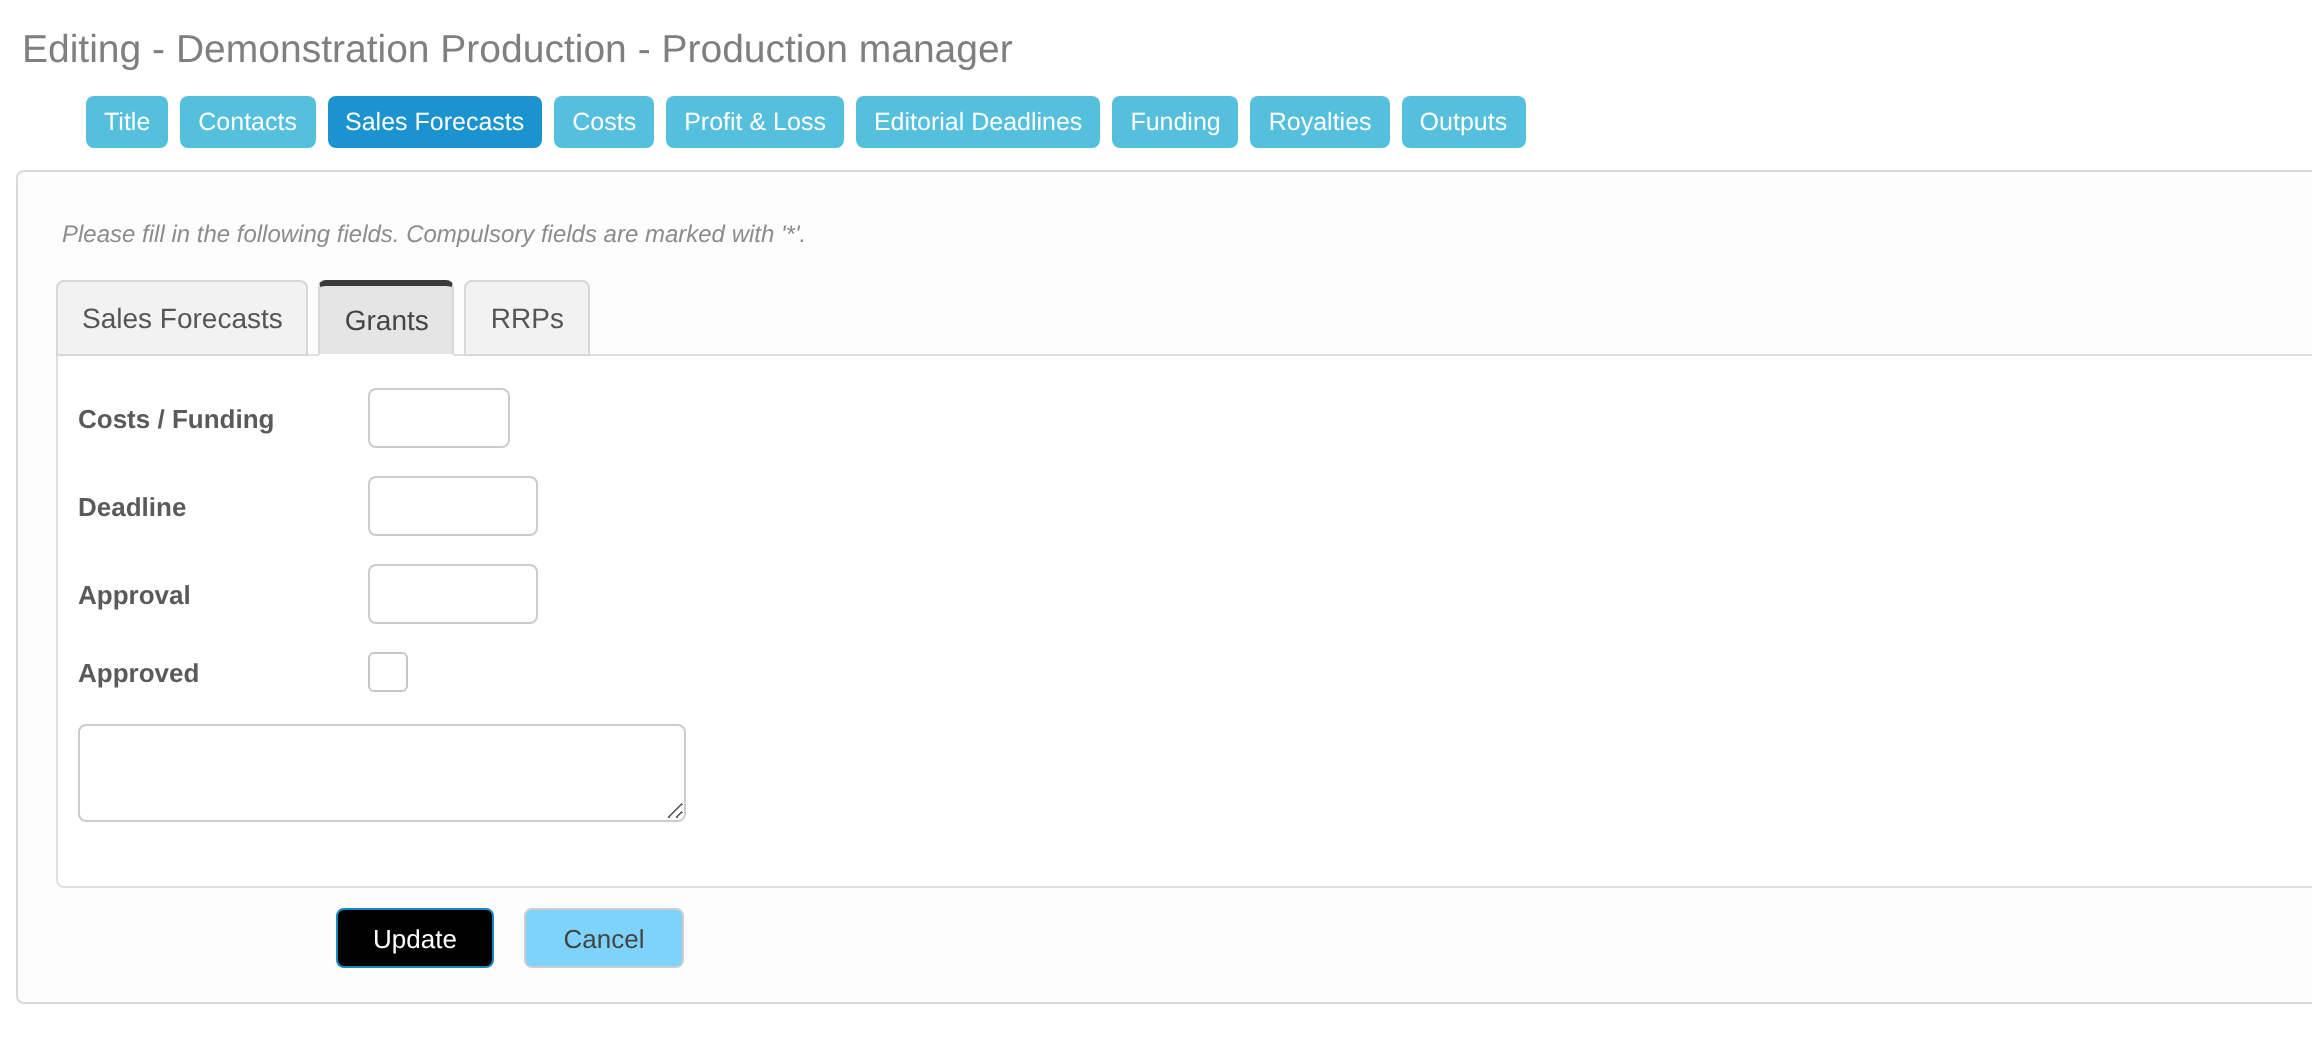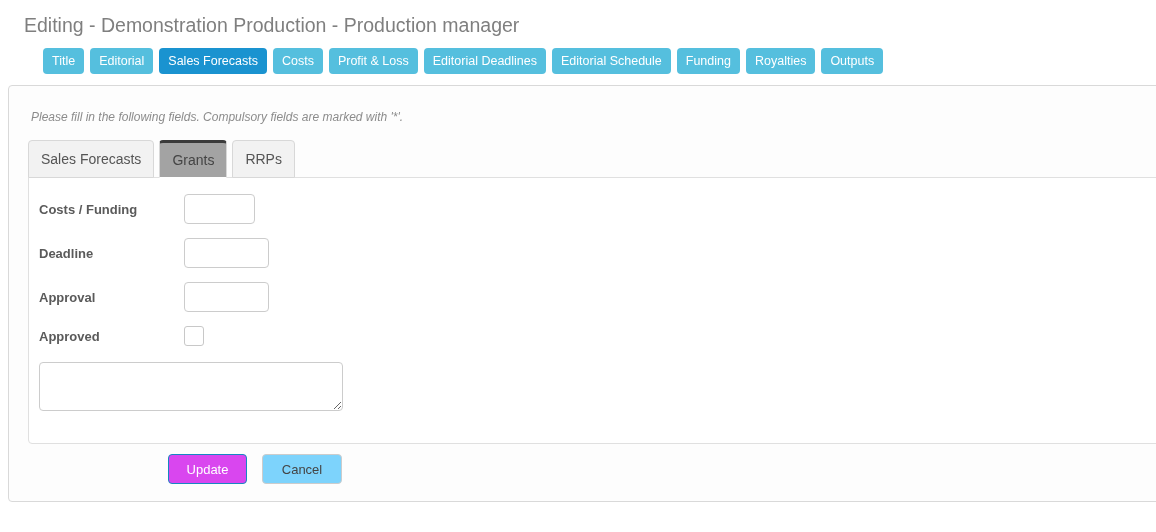--- a/index.html
+++ b/index.html
@@ -3,21 +3,21 @@
 <meta charset="utf-8">
 <style>
   html, body { margin:0; padding:0; }
   body {
     width:1156px; height:532px; overflow:hidden;
     background:#ffffff;
     font-family:"Liberation Sans", sans-serif;
     -webkit-font-smoothing:antialiased;
   }
   .page-title {
-    margin:13px 0 0 24px;
+    margin:13px 0 0 11px;
     font-size:19.5px; line-height:24px; font-weight:400;
     color:#7f7f7f;
   }
   
   .main-tabs { display:flex; gap:6px; margin:11px 0 0 8px;padding-left:35px; }
   .main-tab {
     height:26px; line-height:26px; padding:0 9px;
     border-radius:4px; background:#55bfde; color:#fff;
     font-size:12.5px; white-space:nowrap; cursor:pointer;
   }
@@ -36,21 +36,21 @@
   }
   
   .sub-tabs { display:flex; gap:5px; margin:16px 0 0 19px; position:relative; z-index:2; }
   .sub-tab {
     box-sizing:border-box; height:38px; line-height:36px; padding:0 12px;
     font-size:14px; color:#555;
     background:#f2f2f2; border:1px solid #d8d8d8;
     border-radius:4px 4px 0 0; margin-bottom:-1px; cursor:pointer;
   }
   .sub-tab.active {
-    background:#a3a3a3; color:#444;
+    background:#e5e5e5; color:#444;
     border-top:3px solid #3b3b3b;
     border-bottom:1px solid #fff;
     line-height:34px;
   }
   
   .fieldset {
     margin:0 -8px 0 19px;
     border:1px solid #e0e0e0;
     border-radius:0 0 0 4px;
     background:#fff;
@@ -80,36 +80,35 @@
     border:1px solid #ccc; border-radius:4px;
     font-family:"Liberation Sans", sans-serif; font-size:13px; color:#444;
     resize:both; outline:none;
   }
   
   .actions { display:flex; gap:15px; margin:10px 0 0 159px; }
   .btn {
     box-sizing:border-box; height:30px; border-radius:4px;
     font-family:"Liberation Sans", sans-serif; font-size:13px; cursor:pointer;
   }
-  .btn-primary { width:79px; background:#d946ef; border:1px solid #1787c2; color:#fff; }
+  .btn-primary { width:79px; background:#000000; border:1px solid #1787c2; color:#fff; }
   .btn-default { width:80px; background:#7dd3fc; border:1px solid #ccc; color:#444; }
 </style>
 </head>
 <body>
 
 <h1 class="page-title">Editing - Demonstration Production - Production manager</h1>
 
 <div class="main-tabs">
   <span class="main-tab">Title</span>
-  <span class="main-tab">Editorial</span>
+  <span class="main-tab">Contacts</span>
   <span class="main-tab active">Sales Forecasts</span>
   <span class="main-tab">Costs</span>
   <span class="main-tab">Profit &amp; Loss</span>
   <span class="main-tab">Editorial Deadlines</span>
-  <span class="main-tab">Editorial Schedule</span>
   <span class="main-tab">Funding</span>
   <span class="main-tab">Royalties</span>
   <span class="main-tab">Outputs</span>
 </div>
 
 <div class="panel">
 
   <p class="instruction">Please fill in the following fields. Compulsory fields are marked with '*'.</p>
 
   <div class="sub-tabs">

